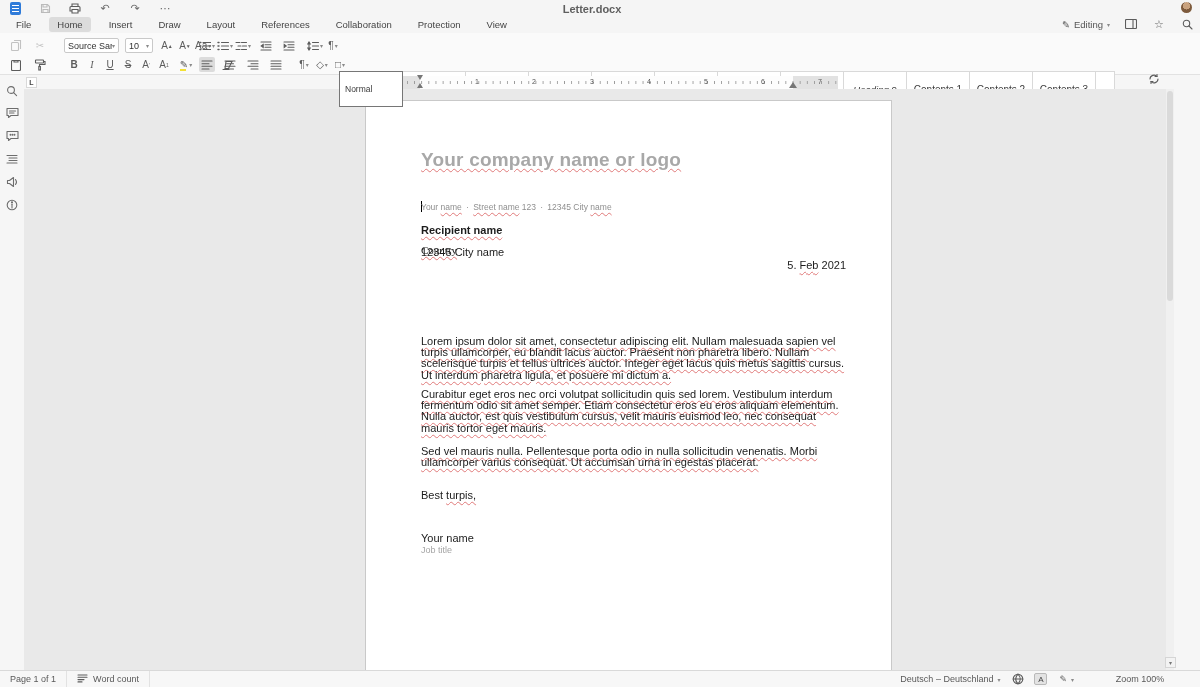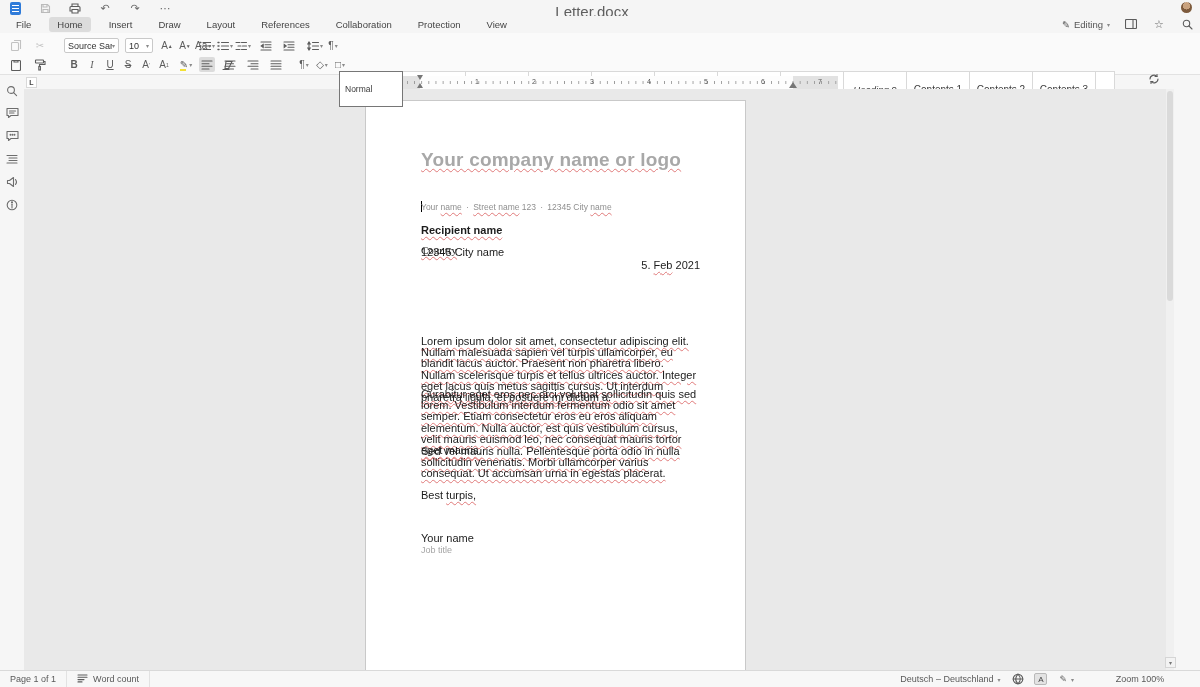--- a/index.html
+++ b/index.html
@@ -1,21 +1,21 @@
 <!DOCTYPE html>
 <html><head>
 <meta charset="utf-8">
 <style>
   * { margin:0; padding:0; box-sizing:border-box; }
   html,body { width:1200px; height:687px; overflow:hidden; font-family:"Liberation Sans", sans-serif; }
   .app { position:relative; width:1200px; height:687px; background:#f6f6f6; color:#3c3c3c; }
 
   
   .titlebar { position:absolute; left:0; top:0; width:1200px; height:16px; background:#f5f5f5; }
-  .doc-title { position:absolute; left:0; right:16px; top:3px; text-align:center; font-size:15px; color:#5f5f5f; }
+  .doc-title { position:absolute; left:0; right:16px; top:3px; text-align:center; font-size:11px; color:#5f5f5f;font-weight:bold; }
   .quick-icons { position:absolute; left:8px; top:2px; display:flex; gap:16px; align-items:center; height:12px; }
   .qi { width:14px; height:12px; display:flex; align-items:center; justify-content:center; font-size:11px; color:#6a6a6a; }
   .qi.dis { opacity:.38; }
   .logo { width:11px; height:13px; background:#2f7bd9; border-radius:2px; position:relative; }
   .logo:before { content:""; position:absolute; left:2px; top:3px; width:7px; height:1.5px; background:#fff; box-shadow:0 3px 0 #fff, 0 6px 0 #fff; }
   .avatar { position:absolute; right:8px; top:2px; width:11px; height:11px; border-radius:50%; background:radial-gradient(circle at 50% 35%, #c9a27e 0 40%, #7d5a3c 41% 100%); }
 
   
   .menubar { position:absolute; left:0; top:16px; width:1200px; height:17px; background:#f5f5f5; display:flex; align-items:center; padding-left:8px; gap:10px; }
   .menu-item { font-size:9.5px; color:#444; padding:2px 8px; border-radius:3px; cursor:default; }
@@ -71,21 +71,21 @@
   .ruler-v .marg { position:absolute; left:0; top:0; width:11px; height:124px; background:#dedede; }
   .ruler-v .ticks { position:absolute; inset:0; background:repeating-linear-gradient(to bottom, transparent 0 6.4px, #9a9a9a 6.4px 7.15px); background-size:3px 7.15px; background-position:4px 0; background-repeat:repeat-y; }
 
   
   .sidebar { position:absolute; left:0; top:76px; width:24px; height:594px; background:#f6f6f6; }
   .sb-ic { position:absolute; left:5px; width:14px; height:14px; color:#6d6d6d; display:flex; align-items:center; justify-content:center; }
   svg.li { stroke:#6d6d6d; fill:none; stroke-width:1.1; stroke-linecap:round; stroke-linejoin:round; }
 
   
   .canvas { position:absolute; left:24px; top:89px; width:1142px; height:581px; background:#e9e9e9; }
-  .page { position:absolute; left:341px; top:11px; width:381px; height:575px; background:#fff; border:1px solid #c9c9c9; }
+  .page { position:absolute; left:341px; top:11px; width:527px; height:575px; background:#fff; border:1px solid #c9c9c9; }
   .blk { position:absolute; left:55px; right:45px; font-size:11px; line-height:11.2px; color:#1c1c1c; }
   .mis { text-decoration:underline; text-decoration-style:wavy; text-decoration-color:#e07a7a; text-decoration-thickness:1px; text-underline-offset:2px; }
   .company { font-size:19px; line-height:22px; font-weight:bold; color:#a8a8a8; letter-spacing:.2px; }
   .sender { font-size:8.5px; color:#8f8f8f; }
   .bold { font-weight:bold; }
   .datebox { position:absolute; right:45px; text-align:right; font-size:11px; color:#1c1c1c; }
   .sig-title { font-size:9px; color:#a5a5a5; }
   .caret { position:absolute; left:54.5px; width:1px; height:11px; background:#000; }
 
   

